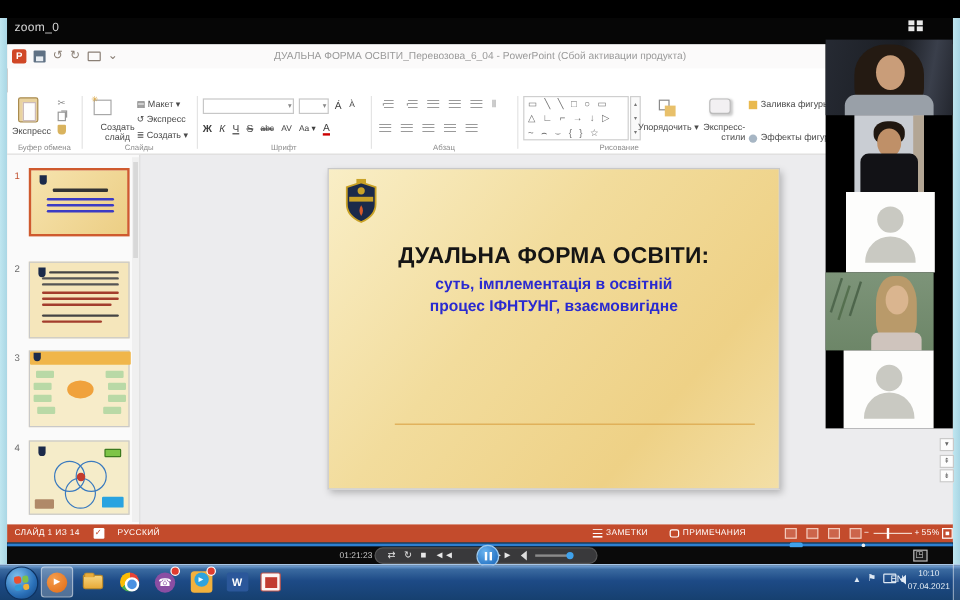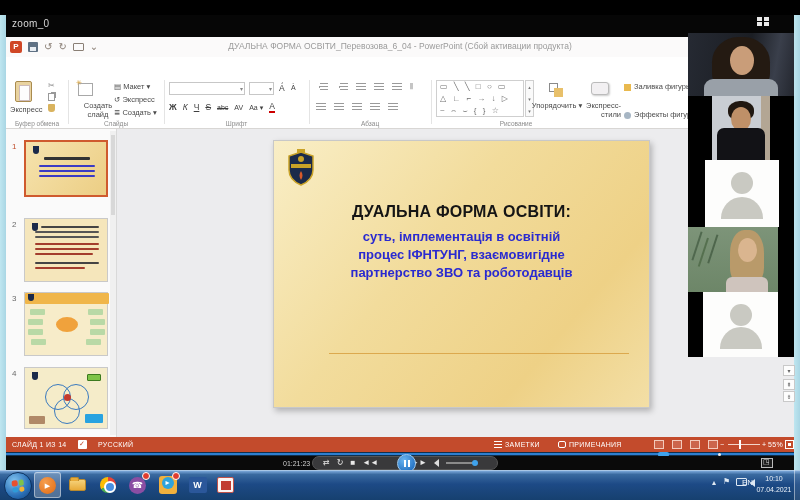--- a/index.html
+++ b/index.html
@@ -79,21 +79,21 @@
   .thumb.sel { border:2px solid #cf5a2e; }
   .t-logo { position:absolute; left:7px; top:4px; width:6px; height:8px; background:#1b2a4a; border-radius:0 0 3px 3px; }
   .t-bar { position:absolute; border-radius:1px; }
   .panel-scroll { left:104px; top:94px; width:6px; height:304px; background:#f0f0f0; }
   .panel-scroll::after { content:""; position:absolute; left:1px; top:4px; width:4px; height:80px; background:#d8d8d8; }
 
   .slide-canvas { left:267px; top:103px; width:377px; height:268px;
     background:linear-gradient(130deg,#f9eec6 0%,#f2dc9c 40%,#eed186 75%,#f3dfa6 100%);
     border:1px solid #c8c8c8; box-shadow:2px 3px 6px rgba(0,0,0,.25); }
   .slide-title { position:absolute; left:0; top:62px; width:100%; text-align:center;
-    font-size:16px; font-weight:bold; color:#151515; letter-spacing:.2px; }
+    font-size:19px; font-weight:bold; color:#151515; letter-spacing:.2px; }
   .slide-sub { position:absolute; left:0; width:100%; text-align:center;
     font-size:13px; font-weight:bold; color:#2a2ad0; }
   .slide-rule { position:absolute; left:55px; top:212px; width:300px; height:1px; background:#dca94e; }
 
   .vscroll-btn { position:absolute; left:777px; width:12px; height:11px; background:#fdfdfd;
     border:1px solid #c9c9c9; font-size:6px; color:#666; text-align:center; line-height:10px; }
 
   .notes-bar { left:112px; top:371px; width:676px; height:29px; background:#fbfbfb; border-top:1px solid #d5d5d5; }
   .notes-text { position:absolute; left:185px; top:7px; font-size:9.5px; color:#3f3f3f; }
 
@@ -359,21 +359,20 @@
       <svg style="position:absolute;left:12px;top:8px;" width="30" height="37" viewBox="0 0 30 37">
         <rect x="11" y="0" width="8" height="5" fill="#c9a227"></rect>
         <path d="M15 3 L27 7 V21 C27 29 21 33.5 15 36 C9 33.5 3 29 3 21 V7 Z" fill="#1b2a4a" stroke="#c9a227" stroke-width="1.5"></path>
         <rect x="5" y="15" width="20" height="4" fill="#c9a227"></rect>
         <path d="M15 22 C13 25 13 28 15 31 C17 28 17 25 15 22 Z" fill="#d85a2a"></path>
         <circle cx="15" cy="10" r="3" fill="#c9a227"></circle>
       </svg>
       <div class="slide-title">ДУАЛЬНА ФОРМА ОСВІТИ:</div>
       <div class="slide-sub" style="top:106px;">процес ІФНТУНГ, взаємовигідне</div>
       <div class="slide-sub" style="top:88px;">суть, імплементація в освітній</div>
-      <div class="slide-sub" style="top:124px;">партнерство ЗВО та роботодавців</div>
       <div class="slide-rule"></div>
     </div>
 
     <div class="vscroll-btn" style="top:328px;">▾</div>
     <div class="vscroll-btn" style="top:342px;">⇞</div>
     <div class="vscroll-btn" style="top:354px;">⇟</div>
 
 
     <div class="abs statusbar">
       <span class="sb" style="left:6px;">СЛАЙД 1 ИЗ 14</span>

